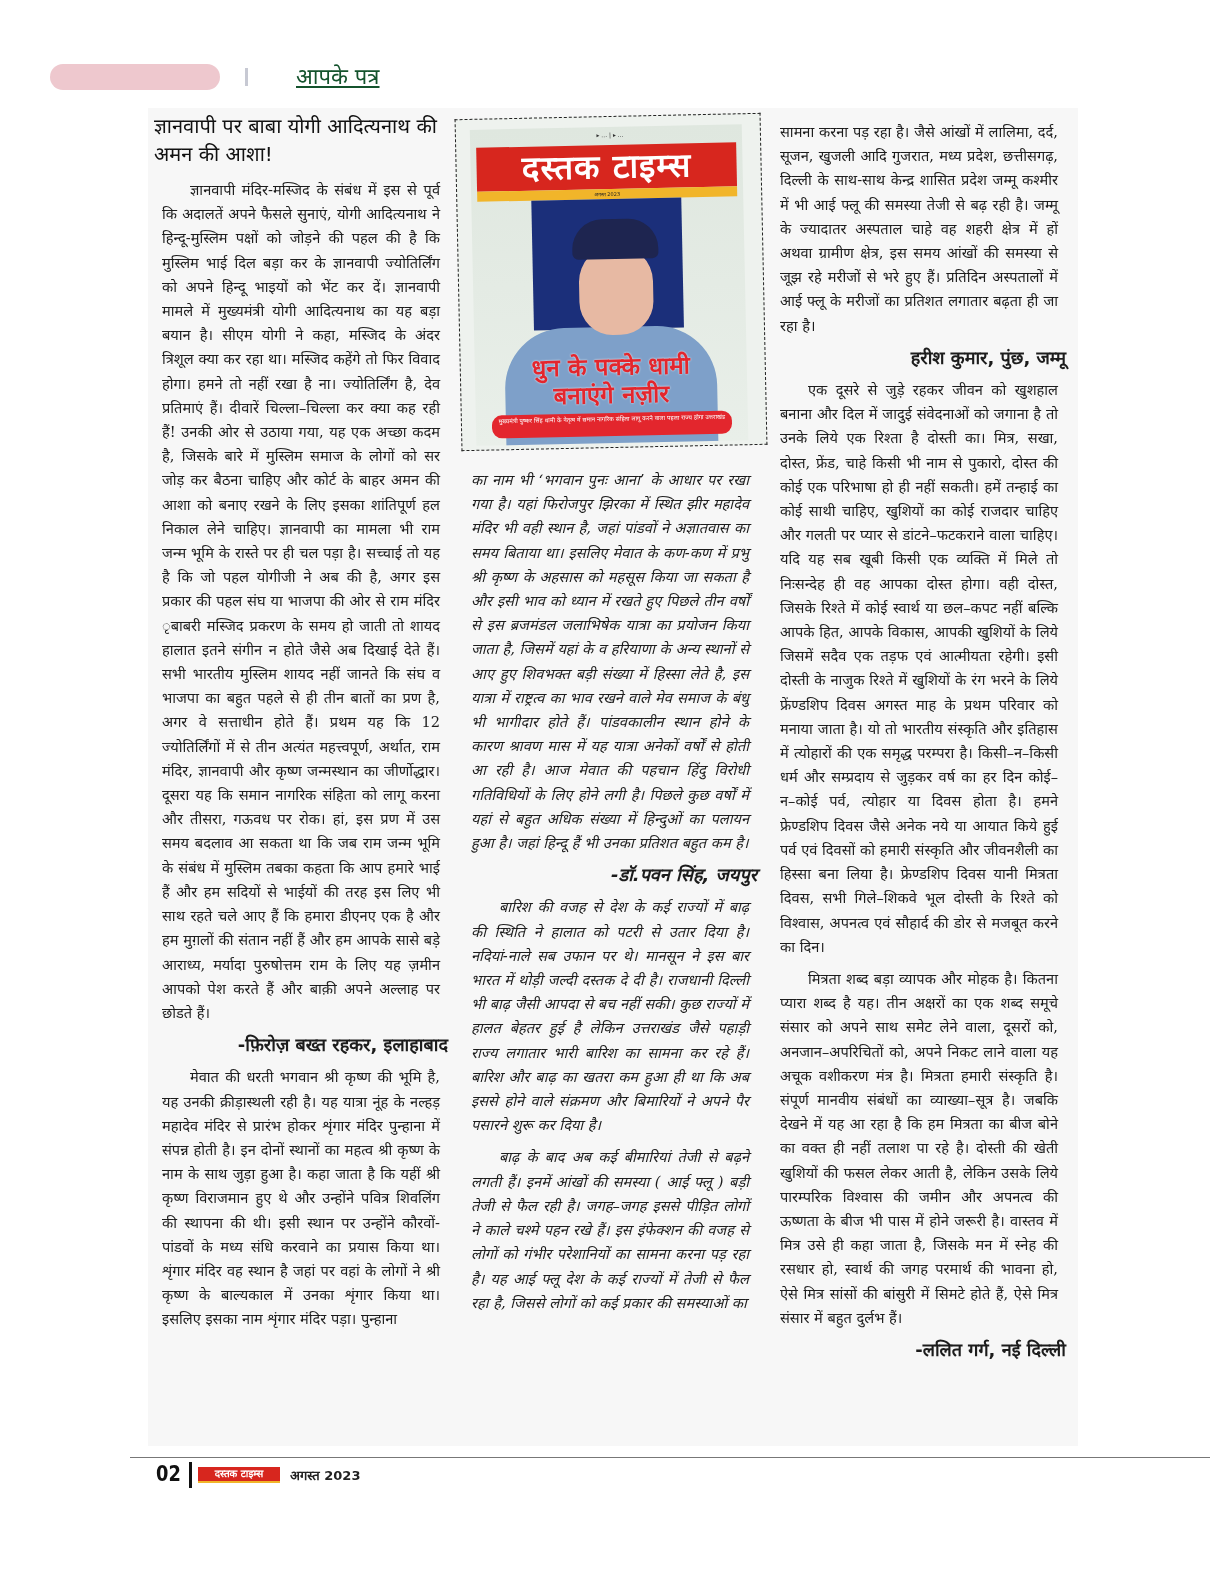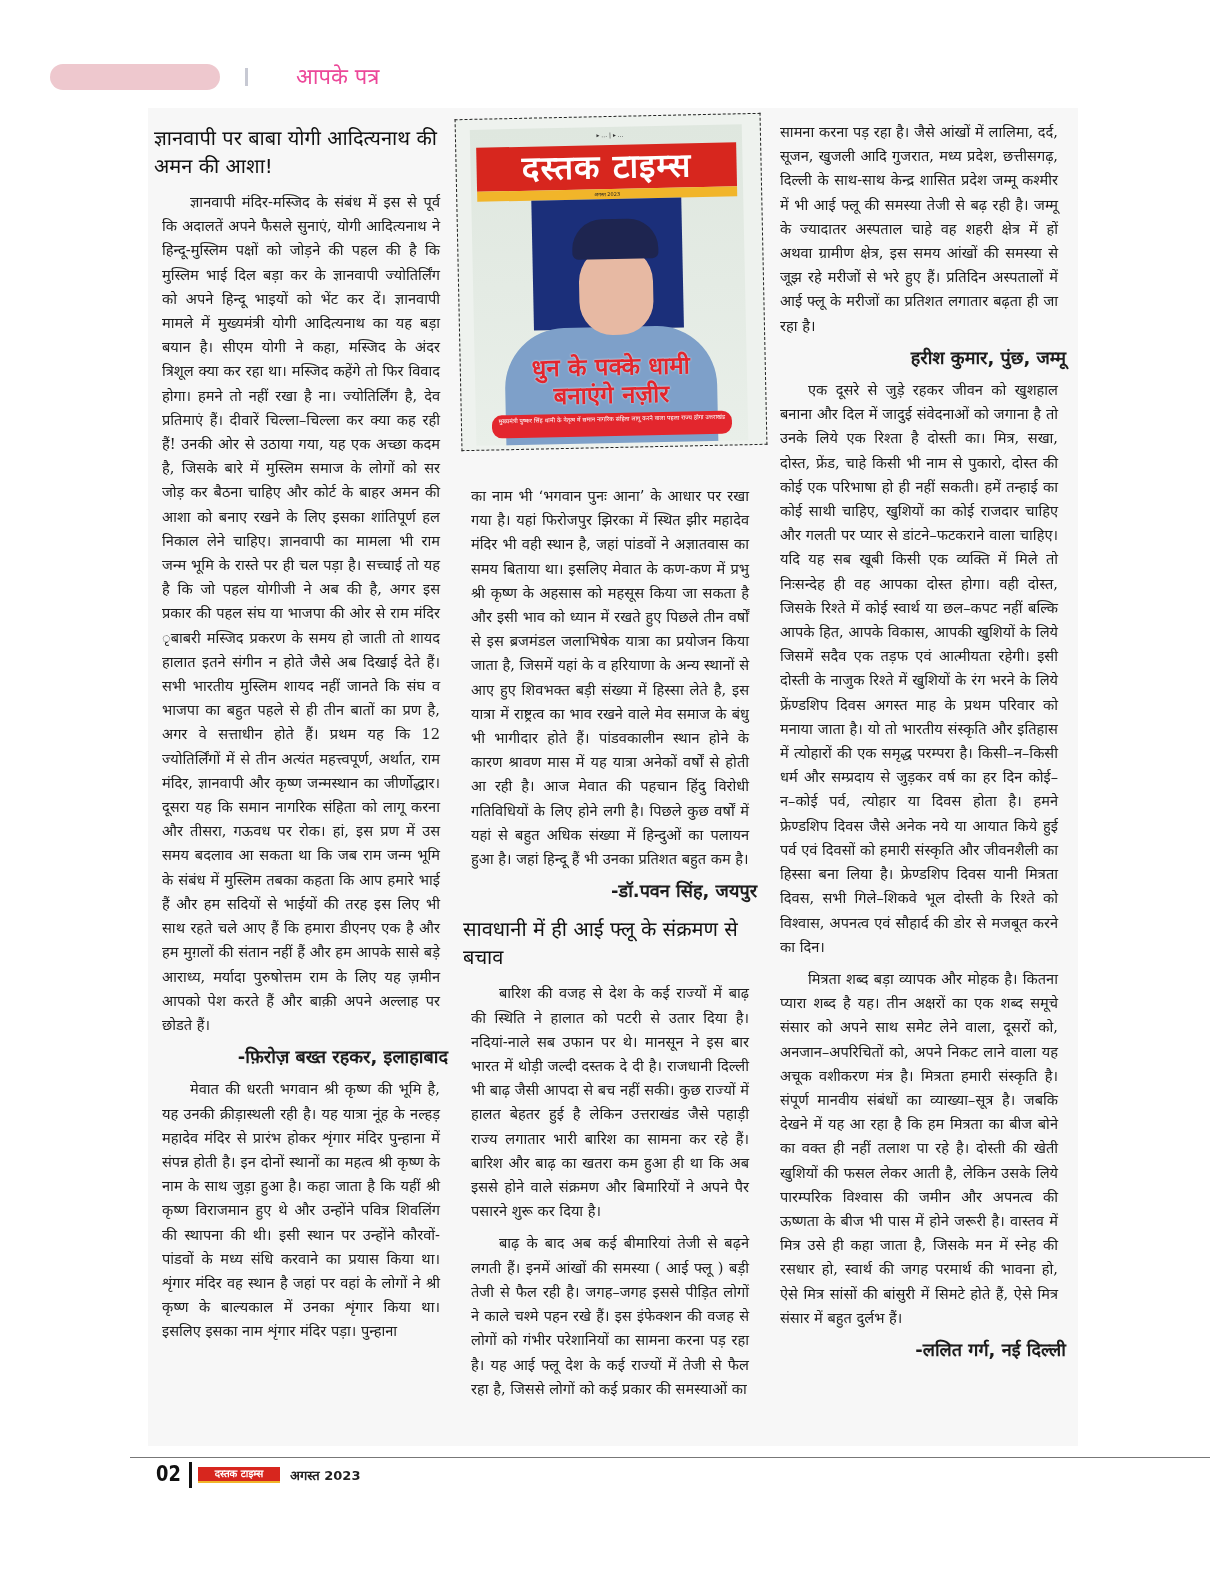--- a/index.html
+++ b/index.html
@@ -9,37 +9,38 @@
     font-family: "DejaVu Sans", sans-serif; color: #1a1a1a;
   }
   .top-pill {
     position: absolute; left: 50px; top: 64px; width: 170px; height: 26px;
     background: #eec8ce; border-radius: 13px;
   }
   .top-divider {
     position: absolute; left: 245px; top: 68px; width: 3px; height: 18px; background: #c7c9d3;
   }
   .section-title {
-    position: absolute; left: 296px; top: 60px; font-size: 22px; color: #ec4899;
+    position: absolute; left: 296px; top: 60px; font-size: 22px; color: #14532d;
     font-family: "DejaVu Sans", sans-serif;
+    text-decoration: underline;
   }
   .page-bg {
     position: absolute; left: 148px; top: 108px; width: 930px; height: 1338px; background: #f7f7f7;
   }
   .col {
     position: absolute; top: 112px; width: 294px;
     font-family: "DejaVu Serif", serif; font-size: 14.6px; line-height: 24.2px;
     text-align: justify; color: #1c1c1c;
   }
   .col1 { left: 154px; }
-  .col2 { left: 463px; top: 476px; }
+  .col2 { left: 463px; top: 460px; font-style: italic; }
   .col3 { left: 772px; }
   .headline {
     font-family: "DejaVu Sans", sans-serif; font-size: 20px; line-height: 28px;
-    color: #111; margin: 12px 0 10px 0; text-align: left; font-weight: normal;
+    color: #111; margin: 0 0 10px 0; text-align: left; font-weight: normal;
   }
   .para { margin: 8px; text-indent: 28px; }
   .para.noindent { text-indent: 0; }
   .sig {
     text-align: right; font-weight: bold; font-family: "DejaVu Sans", sans-serif;
     font-size: 18px; margin: 2px 0 6px 0;
   }
   .cover-wrap {
     position: absolute; left: 458px; top: 116px; width: 304px; height: 330px;
     border: 1.5px dashed #222; transform: rotate(-1.2deg); background: #eef2ee;
@@ -127,21 +128,20 @@
       <div>धुन के पक्के धामी</div>
       <div>बनाएंगे नज़ीर</div>
     </div>
     <div class="cover-banner">मुख्यमंत्री पुष्कर सिंह धामी के नेतृत्व में समान नागरिक संहिता लागू करने वाला पहला राज्य होगा उत्तराखंड</div>
   </div>
 </div>
 
 <div class="col col2">
   <p class="para noindent">का नाम भी ‘भगवान पुनः आना’ के आधार पर रखा गया है। यहां फिरोजपुर झिरका में स्थित झीर महादेव मंदिर भी वही स्थान है, जहां पांडवों ने अज्ञातवास का समय बिताया था। इसलिए मेवात के कण-कण में प्रभु श्री कृष्ण के अहसास को महसूस किया जा सकता है और इसी भाव को ध्यान में रखते हुए पिछले तीन वर्षों से इस ब्रजमंडल जलाभिषेक यात्रा का प्रयोजन किया जाता है, जिसमें यहां के व हरियाणा के अन्य स्थानों से आए हुए शिवभक्त बड़ी संख्या में हिस्सा लेते है, इस यात्रा में राष्ट्रत्व का भाव रखने वाले मेव समाज के बंधु भी भागीदार होते हैं। पांडवकालीन स्थान होने के कारण श्रावण मास में यह यात्रा अनेकों वर्षों से होती आ रही है। आज मेवात की पहचान हिंदु विरोधी गतिविधियों के लिए होने लगी है। पिछले कुछ वर्षों में यहां से बहुत अधिक संख्या में हिन्दुओं का पलायन हुआ है। जहां हिन्दू हैं भी उनका प्रतिशत बहुत कम है।</p>
   <div class="sig">-डॉ.पवन सिंह, जयपुर</div>
-  <h2 class="headline">सावधानी में ही आई फ्लू के संक्रमण से बचाव</h2>
   <p class="para">बारिश की वजह से देश के कई राज्यों में बाढ़ की स्थिति ने हालात को पटरी से उतार दिया है। नदियां-नाले सब उफान पर थे। मानसून ने इस बार भारत में थोड़ी जल्दी दस्तक दे दी है। राजधानी दिल्ली भी बाढ़ जैसी आपदा से बच नहीं सकी। कुछ राज्यों में हालत बेहतर हुई है लेकिन उत्तराखंड जैसे पहाड़ी राज्य लगातार भारी बारिश का सामना कर रहे हैं। बारिश और बाढ़ का खतरा कम हुआ ही था कि अब इससे होने वाले संक्रमण और बिमारियों ने अपने पैर पसारने शुरू कर दिया है।</p>
   <p class="para">बाढ़ के बाद अब कई बीमारियां तेजी से बढ़ने लगती हैं। इनमें आंखों की समस्या ( आई फ्लू ) बड़ी तेजी से फैल रही है। जगह–जगह इससे पीड़ित लोगों ने काले चश्मे पहन रखे हैं। इस इंफेक्शन की वजह से लोगों को गंभीर परेशानियों का सामना करना पड़ रहा है। यह आई फ्लू देश के कई राज्यों में तेजी से फैल रहा है, जिससे लोगों को कई प्रकार की समस्याओं का</p>
 </div>
 
 <div class="col col3">
   <p class="para noindent">सामना करना पड़ रहा है। जैसे आंखों में लालिमा, दर्द, सूजन, खुजली आदि गुजरात, मध्य प्रदेश, छत्तीसगढ़, दिल्ली के साथ-साथ केन्द्र शासित प्रदेश जम्मू कश्मीर में भी आई फ्लू की समस्या तेजी से बढ़ रही है। जम्मू के ज्यादातर अस्पताल चाहे वह शहरी क्षेत्र में हों अथवा ग्रामीण क्षेत्र, इस समय आंखों की समस्या से जूझ रहे मरीजों से भरे हुए हैं। प्रतिदिन अस्पतालों में आई फ्लू के मरीजों का प्रतिशत लगातार बढ़ता ही जा रहा है।</p>
   <div class="sig">हरीश कुमार, पुंछ, जम्मू</div>
   <p class="para">एक दूसरे से जुड़े रहकर जीवन को खुशहाल बनाना और दिल में जादुई संवेदनाओं को जगाना है तो उनके लिये एक रिश्ता है दोस्ती का। मित्र, सखा, दोस्त, फ्रेंड, चाहे किसी भी नाम से पुकारो, दोस्त की कोई एक परिभाषा हो ही नहीं सकती। हमें तन्हाई का कोई साथी चाहिए, खुशियों का कोई राजदार चाहिए और गलती पर प्यार से डांटने–फटकराने वाला चाहिए। यदि यह सब खूबी किसी एक व्यक्ति में मिले तो निःसन्देह ही वह आपका दोस्त होगा। वही दोस्त, जिसके रिश्ते में कोई स्वार्थ या छल–कपट नहीं बल्कि आपके हित, आपके विकास, आपकी खुशियों के लिये जिसमें सदैव एक तड़फ एवं आत्मीयता रहेगी। इसी दोस्ती के नाजुक रिश्ते में खुशियों के रंग भरने के लिये फ्रेंण्डशिप दिवस अगस्त माह के प्रथम परिवार को मनाया जाता है। यो तो भारतीय संस्कृति और इतिहास में त्योहारों की एक समृद्ध परम्परा है। किसी–न–किसी धर्म और सम्प्रदाय से जुड़कर वर्ष का हर दिन कोई–न–कोई पर्व, त्योहार या दिवस होता है। हमने फ्रेण्डशिप दिवस जैसे अनेक नये या आयात किये हुई पर्व एवं दिवसों को हमारी संस्कृति और जीवनशैली का हिस्सा बना लिया है। फ्रेण्डशिप दिवस यानी मित्रता दिवस, सभी गिले–शिकवे भूल दोस्ती के रिश्ते को विश्वास, अपनत्व एवं सौहार्द की डोर से मजबूत करने का दिन।</p>
   <p class="para">मित्रता शब्द बड़ा व्यापक और मोहक है। कितना प्यारा शब्द है यह। तीन अक्षरों का एक शब्द समूचे संसार को अपने साथ समेट लेने वाला, दूसरों को, अनजान–अपरिचितों को, अपने निकट लाने वाला यह अचूक वशीकरण मंत्र है। मित्रता हमारी संस्कृति है। संपूर्ण मानवीय संबंधों का व्याख्या–सूत्र है। जबकि देखने में यह आ रहा है कि हम मित्रता का बीज बोने का वक्त ही नहीं तलाश पा रहे है। दोस्ती की खेती खुशियों की फसल लेकर आती है, लेकिन उसके लिये पारम्परिक विश्वास की जमीन और अपनत्व की ऊष्णता के बीज भी पास में होने जरूरी है। वास्तव में मित्र उसे ही कहा जाता है, जिसके मन में स्नेह की रसधार हो, स्वार्थ की जगह परमार्थ की भावना हो, ऐसे मित्र सांसों की बांसुरी में सिमटे होते हैं, ऐसे मित्र संसार में बहुत दुर्लभ हैं।</p>
   <div class="sig">-ललित गर्ग, नई दिल्ली</div>

